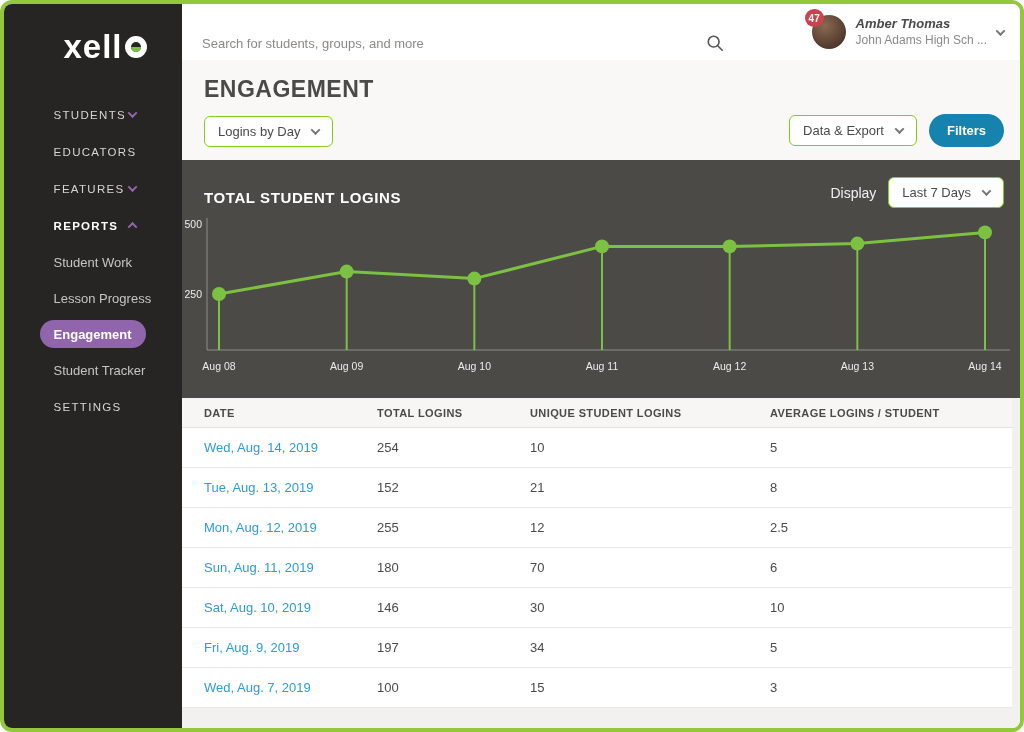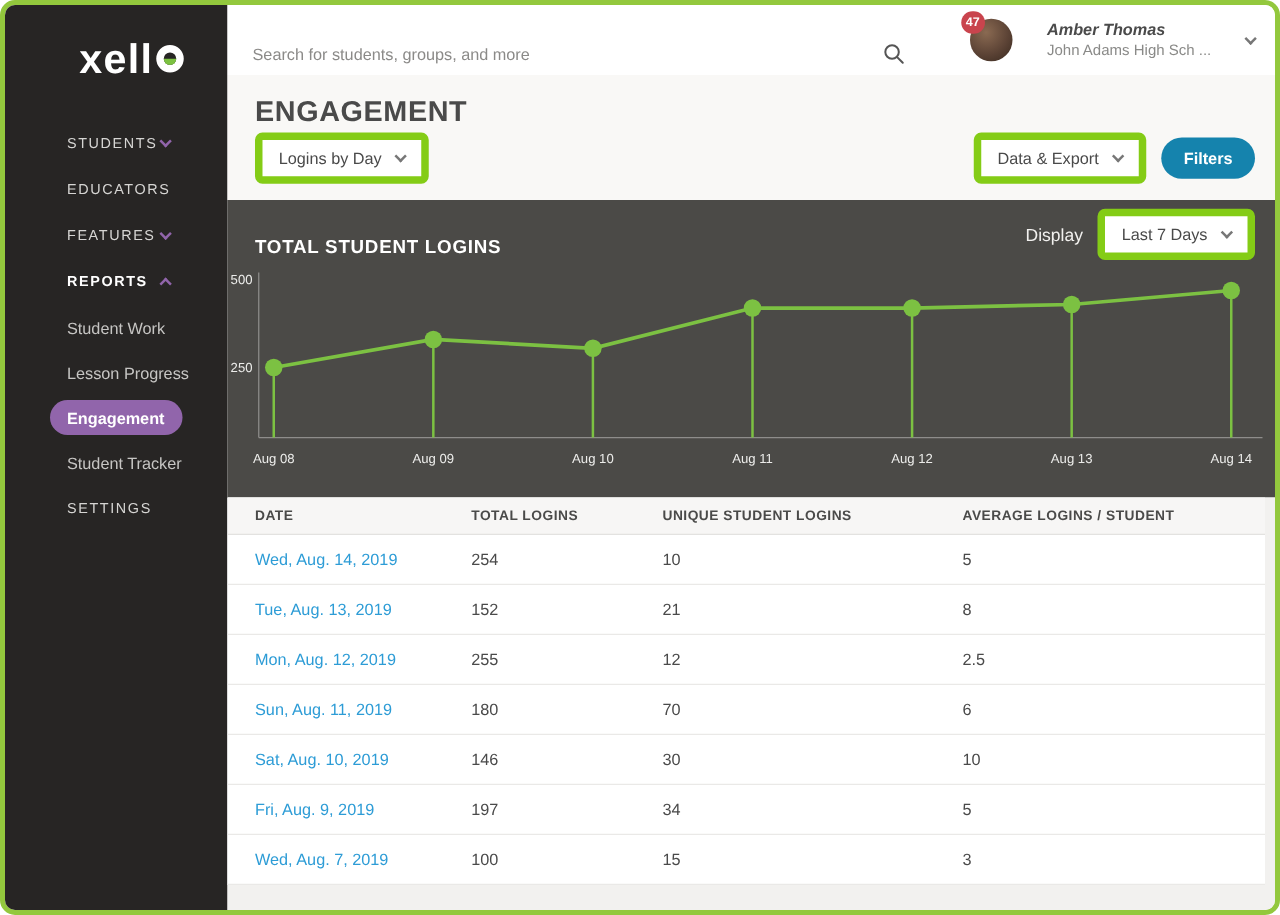--- a/index.html
+++ b/index.html
@@ -28,32 +28,32 @@
   .chev.purple { color:var(--purple,#9165ab); }
   .chev.gray { color:#777; }
   
   .main { flex:1; min-width:0; display:flex; flex-direction:column; }
   
   .topbar { height:56px; background:#fff; display:flex; align-items:center; flex-shrink:0; }
   .search-wrap { margin-left:20px; width:522px; display:flex; align-items:center; border-bottom:1px solid #c9c8c6; padding-bottom:8px; margin-top:31px; }
   .search-input { flex:1; border:none; outline:none; font-size:13px; color:#4a4a4a; font-family:inherit; background:transparent; }
   .search-input::placeholder { color:#8b8a88; }
   .search-icon { width:18px; height:18px; cursor:pointer; flex-shrink:0; }
-  .user-block { margin-left:auto; display:flex; align-items:center; gap:28px; padding-right:16px; cursor:pointer; }
+  .user-block { margin-left:auto; display:flex; align-items:center; gap:10px; padding-right:16px; cursor:pointer; }
   .avatar-wrap { position:relative; width:34px; height:34px; }
   .avatar { width:34px; height:34px; border-radius:50%; background:radial-gradient(circle at 38% 32%, #8a6a52, #5d4436 55%, #37281e); }
   .badge { position:absolute; top:-6px; left:-7px; min-width:18px; height:18px; border-radius:9px; background:#c9444d; color:#fff; font-size:10px; font-weight:bold; display:flex; align-items:center; justify-content:center; padding:0 4px; }
   .user-name { font-size:13px; font-weight:bold; color:#4a4a4a; line-height:1.3;font-style:italic; }
   .user-org { font-size:12px; color:#8a8a88; line-height:1.3;text-align:center; }
   
   .page-head { height:100px; background:#f9f8f6; position:relative; flex-shrink:0; }
   .page-title { position:absolute; top:16px; left:22px; font-size:23px; font-weight:800; color:#4a4a4a; letter-spacing:0.5px; }
   .controls-left { position:absolute; bottom:13px; left:22px; }
   .controls-right { position:absolute; bottom:13px; right:16px; display:flex; gap:12px; align-items:center; }
-  .select-btn { background:#fff; border:6px solid #84cc16; border-radius:6px; padding:7px 13px; font-size:13px; color:#4a4a4a; display:inline-flex; align-items:center; gap:12px; cursor:pointer; font-family:inherit; }
+  .select-btn { background:#fff; border:1px solid #84cc16; border-radius:6px; padding:7px 13px; font-size:13px; color:#4a4a4a; display:inline-flex; align-items:center; gap:12px; cursor:pointer; font-family:inherit; }
   .pill-btn { background:var(--blue,#1583ad); color:#fff; border:none; border-radius:17px; padding:9px 18px; font-size:13px; font-weight:bold; cursor:pointer; font-family:inherit; }
   
   .chart-panel { height:238px; background:var(--chart-bg,#4b4a47); flex-shrink:0; color:#fff; }
   .chart-head { height:48px; display:flex; align-items:flex-end; justify-content:space-between; padding:0 16px 0 22px; }
   .chart-title { font-size:15px; font-weight:bold; letter-spacing:0.6px; padding-bottom:2px; }
   .display-wrap { display:flex; align-items:center; gap:12px;margin-top:17px; }
   .display-label { font-size:14px; color:#f2f1ef; }
   .chart-svg { display:block; width:838px; height:190px; }
   
   .table-area { flex:1; background:#f2f1ef; overflow:hidden; }

